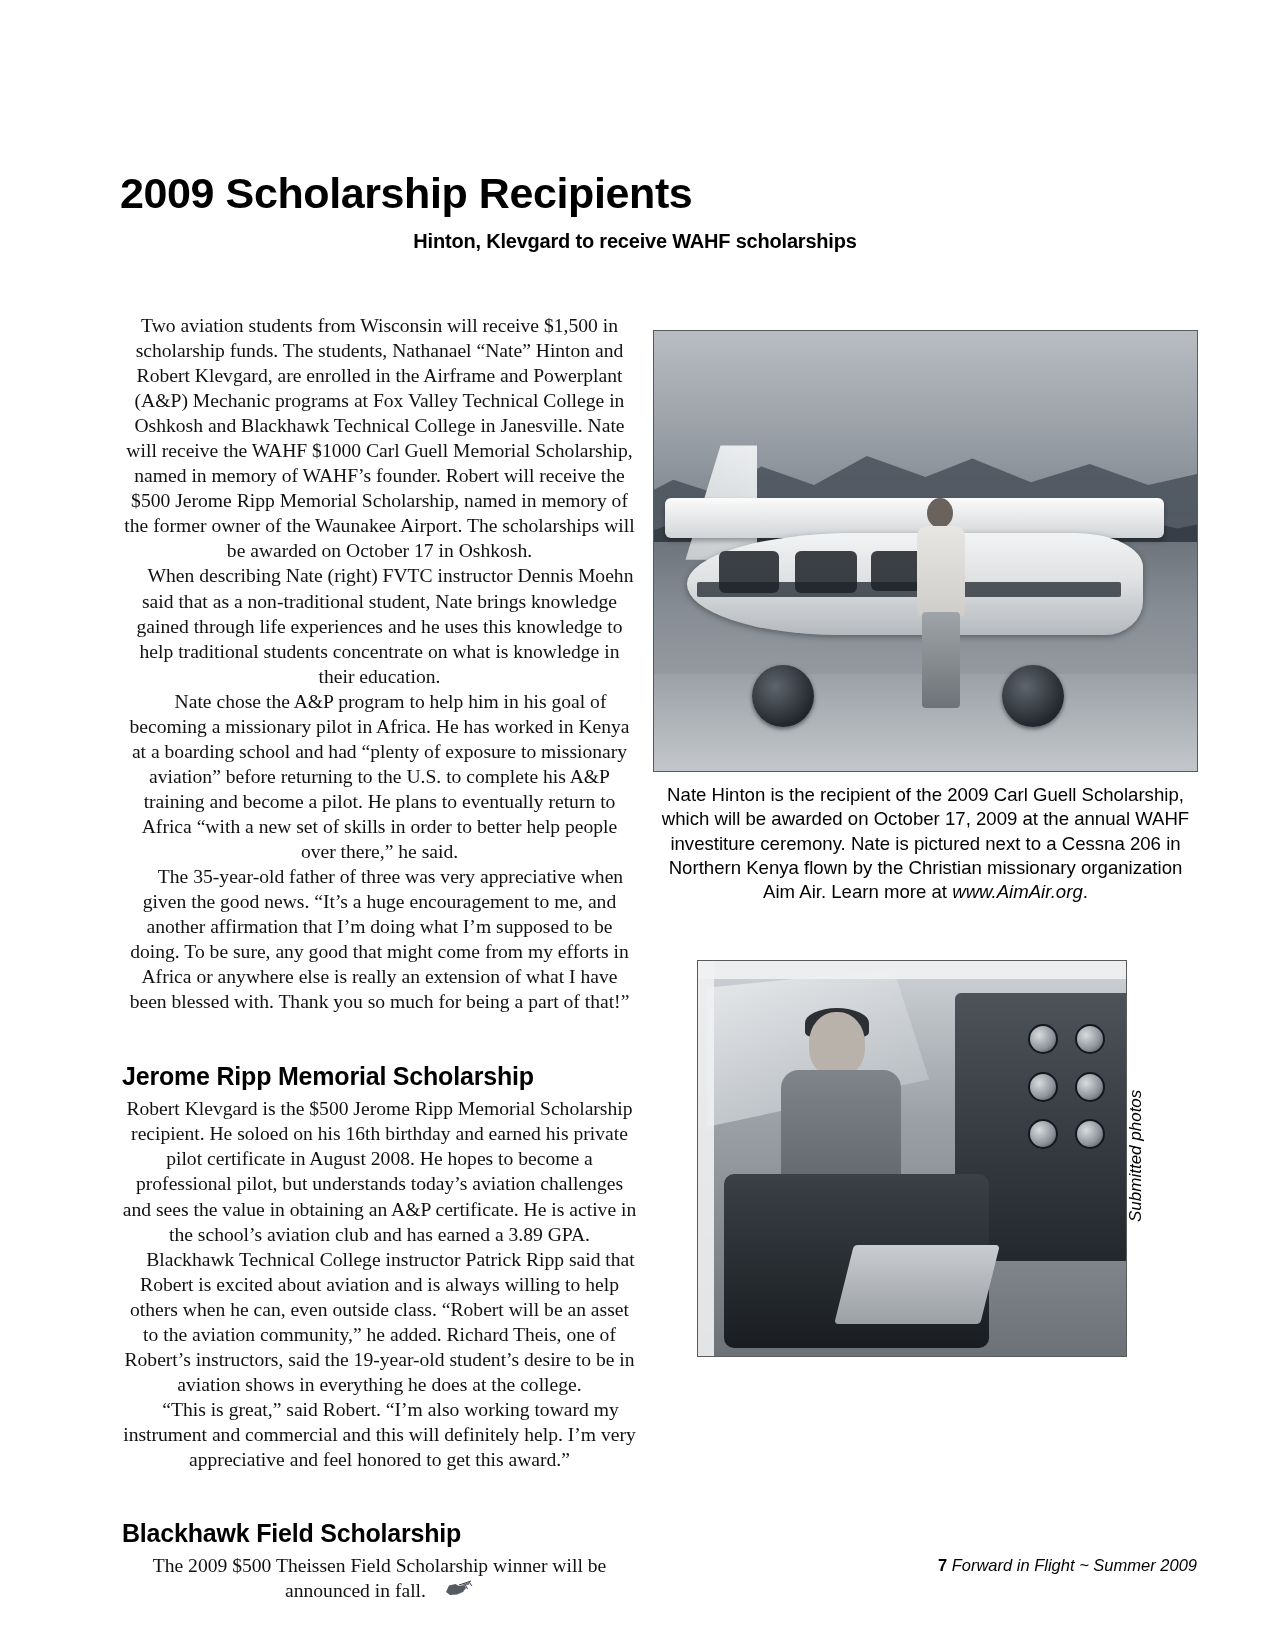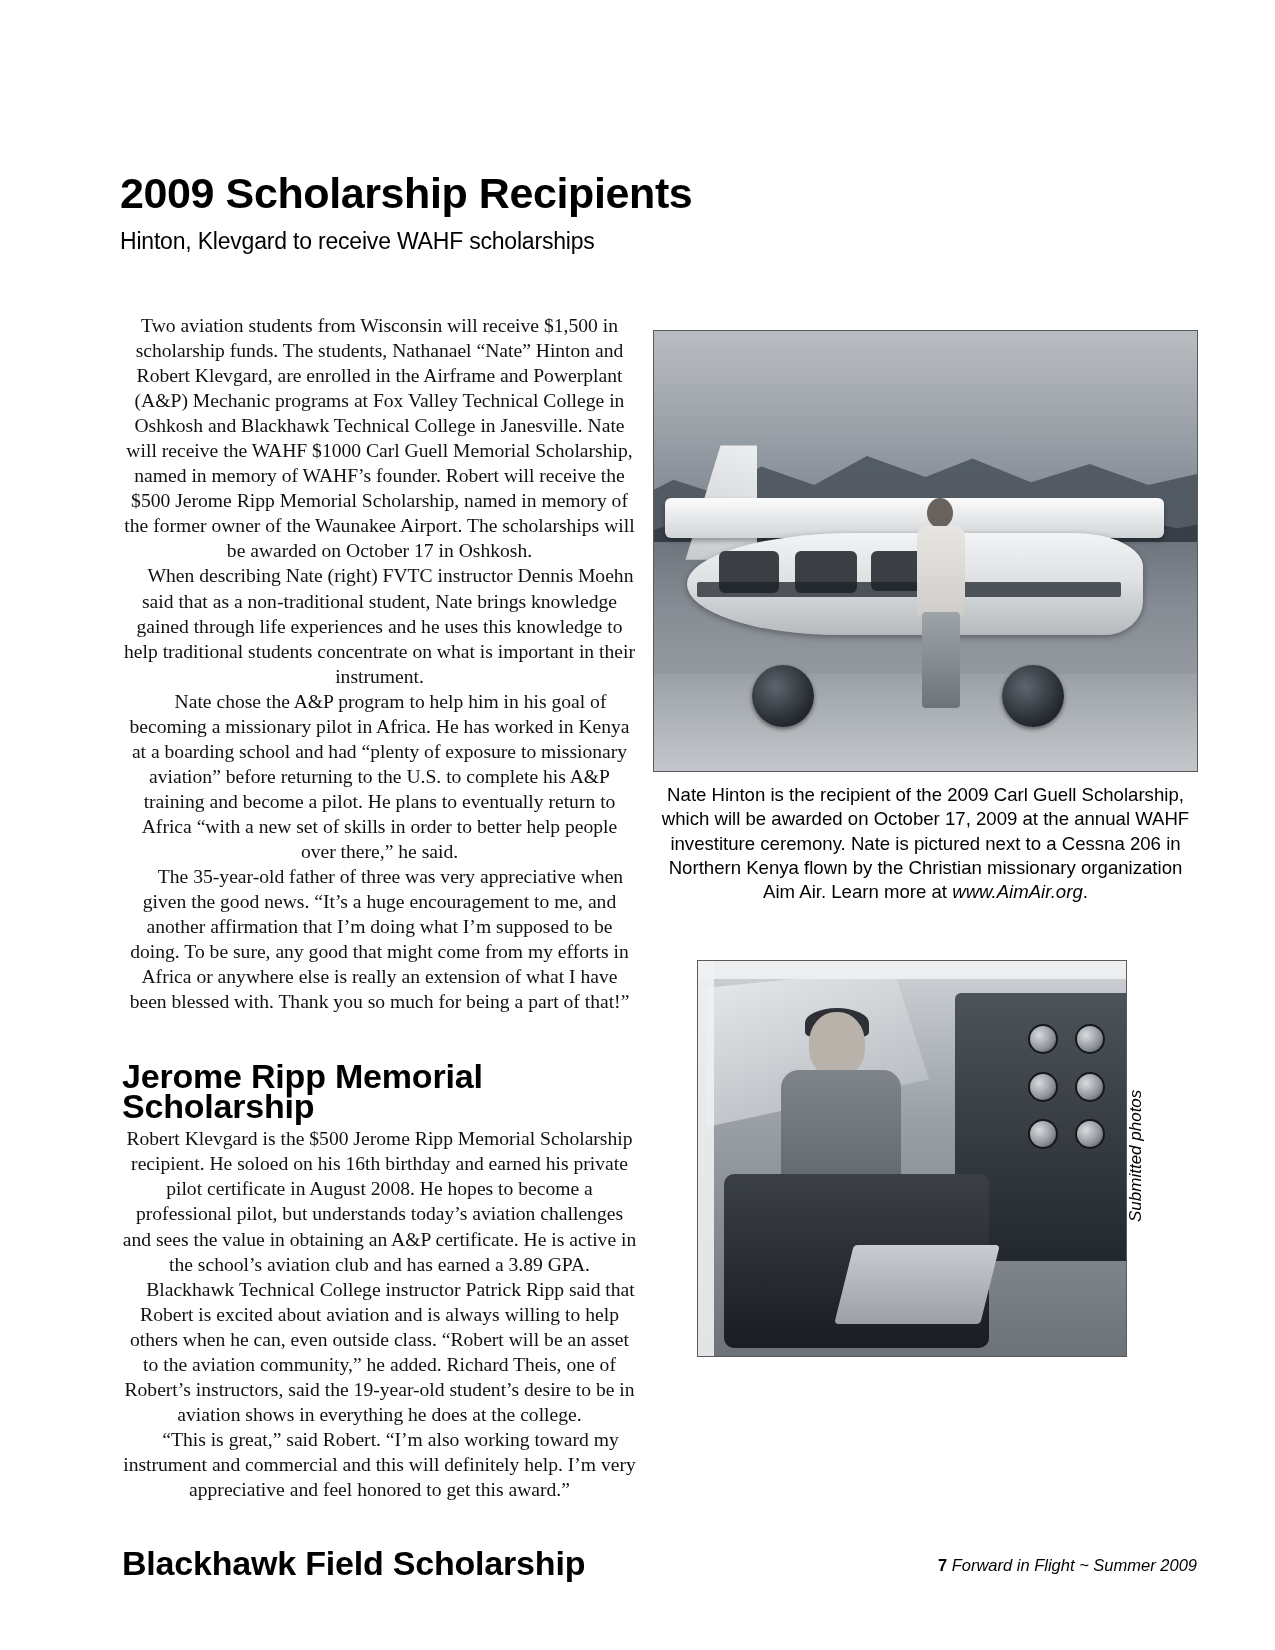--- a/index.html
+++ b/index.html
@@ -36,26 +36,27 @@
     font-family: "Liberation Sans", sans-serif;
     font-weight: bold;
     font-size: 43px;
     line-height: 50px;
     letter-spacing: -0.4px;
     margin: 0;
     color: #000;
   }
   .subhead {
     font-family: "Liberation Sans", sans-serif;
-    font-weight: normal;
-    font-size: 23px;
+    font-weight: bold;
+    font-size: 20px;
     line-height: 38px;
     letter-spacing: -0.2px;
     margin: 4px 0 0 0;
     color: #000;
+    text-align: center;
   }
 
   
   .col-left {
     position: absolute;
     left: 82px;
     top: 313px;
     width: 515px;
   }
   .body-p {
@@ -64,21 +65,21 @@
     line-height: 25.05px;
     margin: 0;
     text-align: center;
     color: #111;
   }
   .body-p.indent { text-indent: 22px; }
 
   .section-head {
     font-family: "Liberation Sans", sans-serif;
     font-weight: bold;
-    font-size: 34px;
+    font-size: 25px;
     line-height: 30px;
     letter-spacing: -0.2px;
     margin: 0;
     color: #000;
   }
   .sec-gap-ripp { height: 47px; }
   .sec-gap-theissen { height: 46px; }
   .head-gap { height: 5px; }
 
   .endmark-line { position: relative; }
@@ -295,34 +296,45 @@
 <div class="page">
 
   <div class="masthead">
     <h1 class="headline">2009 Scholarship Recipients</h1>
     <h2 class="subhead">Hinton, Klevgard to receive WAHF scholarships</h2>
   </div>
 
   <div class="col-left">
 
     <p class="body-p">Two aviation students from Wisconsin will receive $1,500 in scholarship funds. The students, Nathanael “Nate” Hinton and Robert Klevgard, are enrolled in the Airframe and Powerplant (A&amp;P) Mechanic programs at Fox Valley Technical College in Oshkosh and Blackhawk Technical College in Janesville. Nate will receive the WAHF $1000 Carl Guell Memorial Scholarship, named in memory of WAHF’s founder. Robert will receive the $500 Jerome Ripp Memorial Scholarship, named in memory of the former owner of the Waunakee Airport. The scholarships will be awarded on October 17 in Oshkosh.</p>
-    <p class="body-p indent">When describing Nate (right) FVTC instructor Dennis Moehn said that as a non-traditional student, Nate brings knowledge gained through life experiences and he uses this knowledge to help traditional students concentrate on what is important in their instrument.</p>
+    <p class="body-p indent">When describing Nate (right) FVTC instructor Dennis Moehn said that as a non-traditional student, Nate brings knowledge gained through life experiences and he uses this knowledge to help traditional students concentrate on what is knowledge in their education.</p>
     <p class="body-p indent">Nate chose the A&amp;P program to help him in his goal of becoming a missionary pilot in Africa. He has worked in Kenya at a boarding school and had “plenty of exposure to missionary aviation” before returning to the U.S. to complete his A&amp;P training and become a pilot. He plans to eventually return to Africa “with a new set of skills in order to better help people over there,” he said.</p>
     <p class="body-p indent">The 35-year-old father of three was very appreciative when given the good news. “It’s a huge encouragement to me, and another affirmation that I’m doing what I’m supposed to be doing. To be sure, any good that might come from my efforts in Africa or anywhere else is really an extension of what I have been blessed with. Thank you so much for being a part of that!”</p>
 
     <div class="sec-gap-ripp"></div>
     <h3 class="section-head">Jerome Ripp Memorial Scholarship</h3>
     <div class="head-gap"></div>
     <p class="body-p">Robert Klevgard is the $500 Jerome Ripp Memorial Scholarship recipient. He soloed on his 16th birthday and earned his private pilot certificate in August 2008. He hopes to become a professional pilot, but understands today’s aviation challenges and sees the value in obtaining an A&amp;P certificate. He is active in the school’s aviation club and has earned a 3.89 GPA.</p>
     <p class="body-p indent">Blackhawk Technical College instructor Patrick Ripp said that Robert is excited about aviation and is always willing to help others when he can, even outside class. “Robert will be an asset to the aviation community,” he added. Richard Theis, one of Robert’s instructors, said the 19-year-old student’s desire to be in aviation shows in everything he does at the college.</p>
     <p class="body-p indent">“This is great,” said Robert. “I’m also working toward my instrument and commercial and this will definitely help. I’m very appreciative and feel honored to get this award.”</p>
 
     <div class="sec-gap-theissen"></div>
     <h3 class="section-head">Blackhawk Field Scholarship</h3>
     <div class="head-gap"></div>
+    <p class="body-p endmark-line"><span>The 2009 $500 Theissen Field Scholarship winner will be announced in fall.</span><span class="endmark"><svg viewBox="0 0 60 44" width="30" height="22" aria-hidden="true">
+            <g fill="#555b60">
+              <path d="M4 26 L10 13 L23 10 L30 14 L41 12 L44 18 L38 26 L26 31 L12 32 Z"></path>
+            </g>
+            <g stroke="#3b4045" stroke-width="2" fill="none">
+              <path d="M30 12 L54 4"></path>
+              <path d="M41 9 L47 20"></path>
+              <path d="M50 6 L56 14"></path>
+            </g>
+            <path d="M33 13 L52 5 L49 12 Z" fill="#6d7378"></path>
+          </svg></span></p>
   </div>
 
   <div class="col-right">
     <div class="photo-frame photo-top">
       <div class="sky-a"></div>
       <div class="hills-a"></div>
       <div class="hills-b"></div>
       <div class="ground-a"></div>
       <div class="runway-a"></div>
       <div class="tail"></div>

